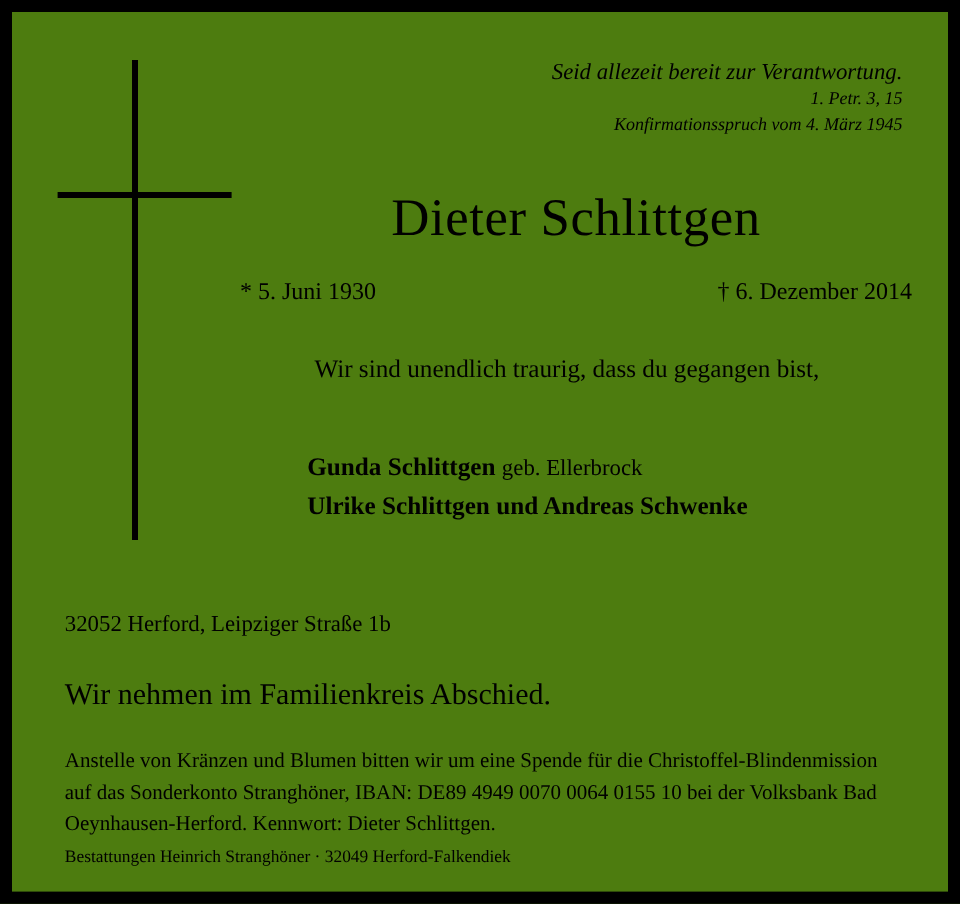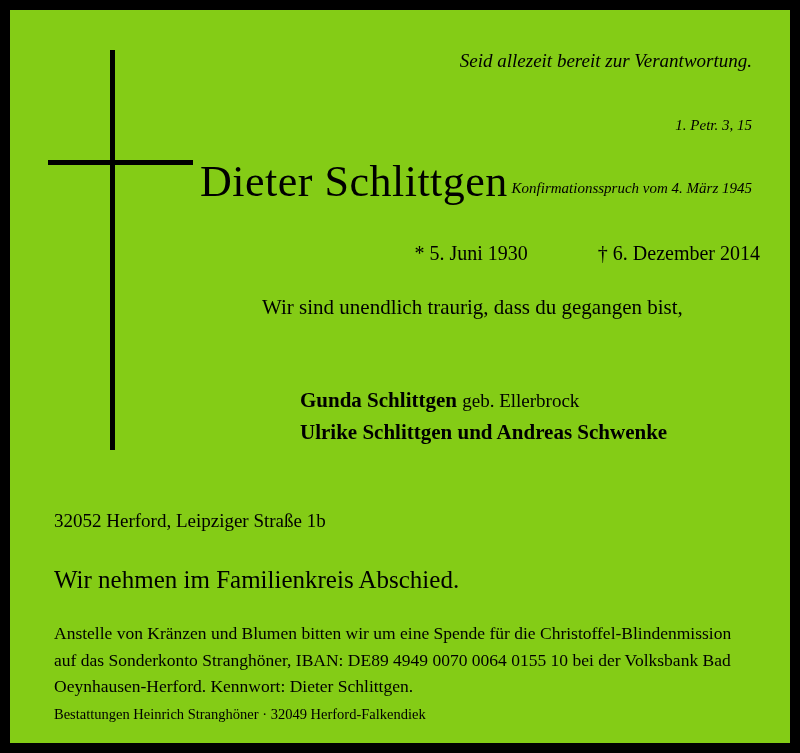--- a/index.html
+++ b/index.html
@@ -12,21 +12,21 @@
     height: 753px;
     overflow: hidden;
     font-family: "Liberation Serif", serif;
   }
   .obituary-card {
     position: absolute;
     left: 10px;
     top: 10px;
     width: 780px;
     height: 733px;
-    background: #84cc16;
+    background: #4d7c0f;
     box-sizing: border-box;
     overflow: hidden;
   }
   
   .cross {
     position: absolute;
     left: 38px;
     top: 40px;
     width: 145px;
     height: 400px;
@@ -59,65 +59,63 @@
     font-size: 19px;
     font-style: italic;
     color: #000;
     white-space: nowrap;
   }
   .verse-ref {
     font-size: 15px;
     font-style: italic;
     color: #000;
     white-space: nowrap;
-    margin-top: 42px;
   }
 
   .name-block {
     position: absolute;
     left: 190px;
     right: 30px;
     top: 148px;
-    text-align: left;
+    text-align: center;
   }
   .deceased-name {
     font-size: 44px;
     letter-spacing: 0.5px;
     color: #000;
     line-height: 1.1;
   }
   .dates-row {
     position: absolute;
     left: 190px;
     right: 30px;
-    top: 232px;
+    top: 222px;
     display: flex;
-    justify-content: flex-end;
+    justify-content: space-between;
     gap: 70px;
     font-size: 20px;
     color: #000;
   }
 
   .message-block {
     position: absolute;
     left: 252px;
     top: 282px;
     font-size: 21px;
     line-height: 1.48;
     color: #000;
   }
 
   .family-block {
     position: absolute;
     left: 246px;
-    top: 375px;
+    top: 364px;
     font-size: 21px;
     line-height: 1.52;
     color: #000;
-    margin-left: 44px;
   }
   .family-line-1 .strong,
   .family-line-2 {
     font-weight: bold;
   }
   .family-line-1 .light {
     font-weight: normal;
     font-size: 19px;
   }
 

